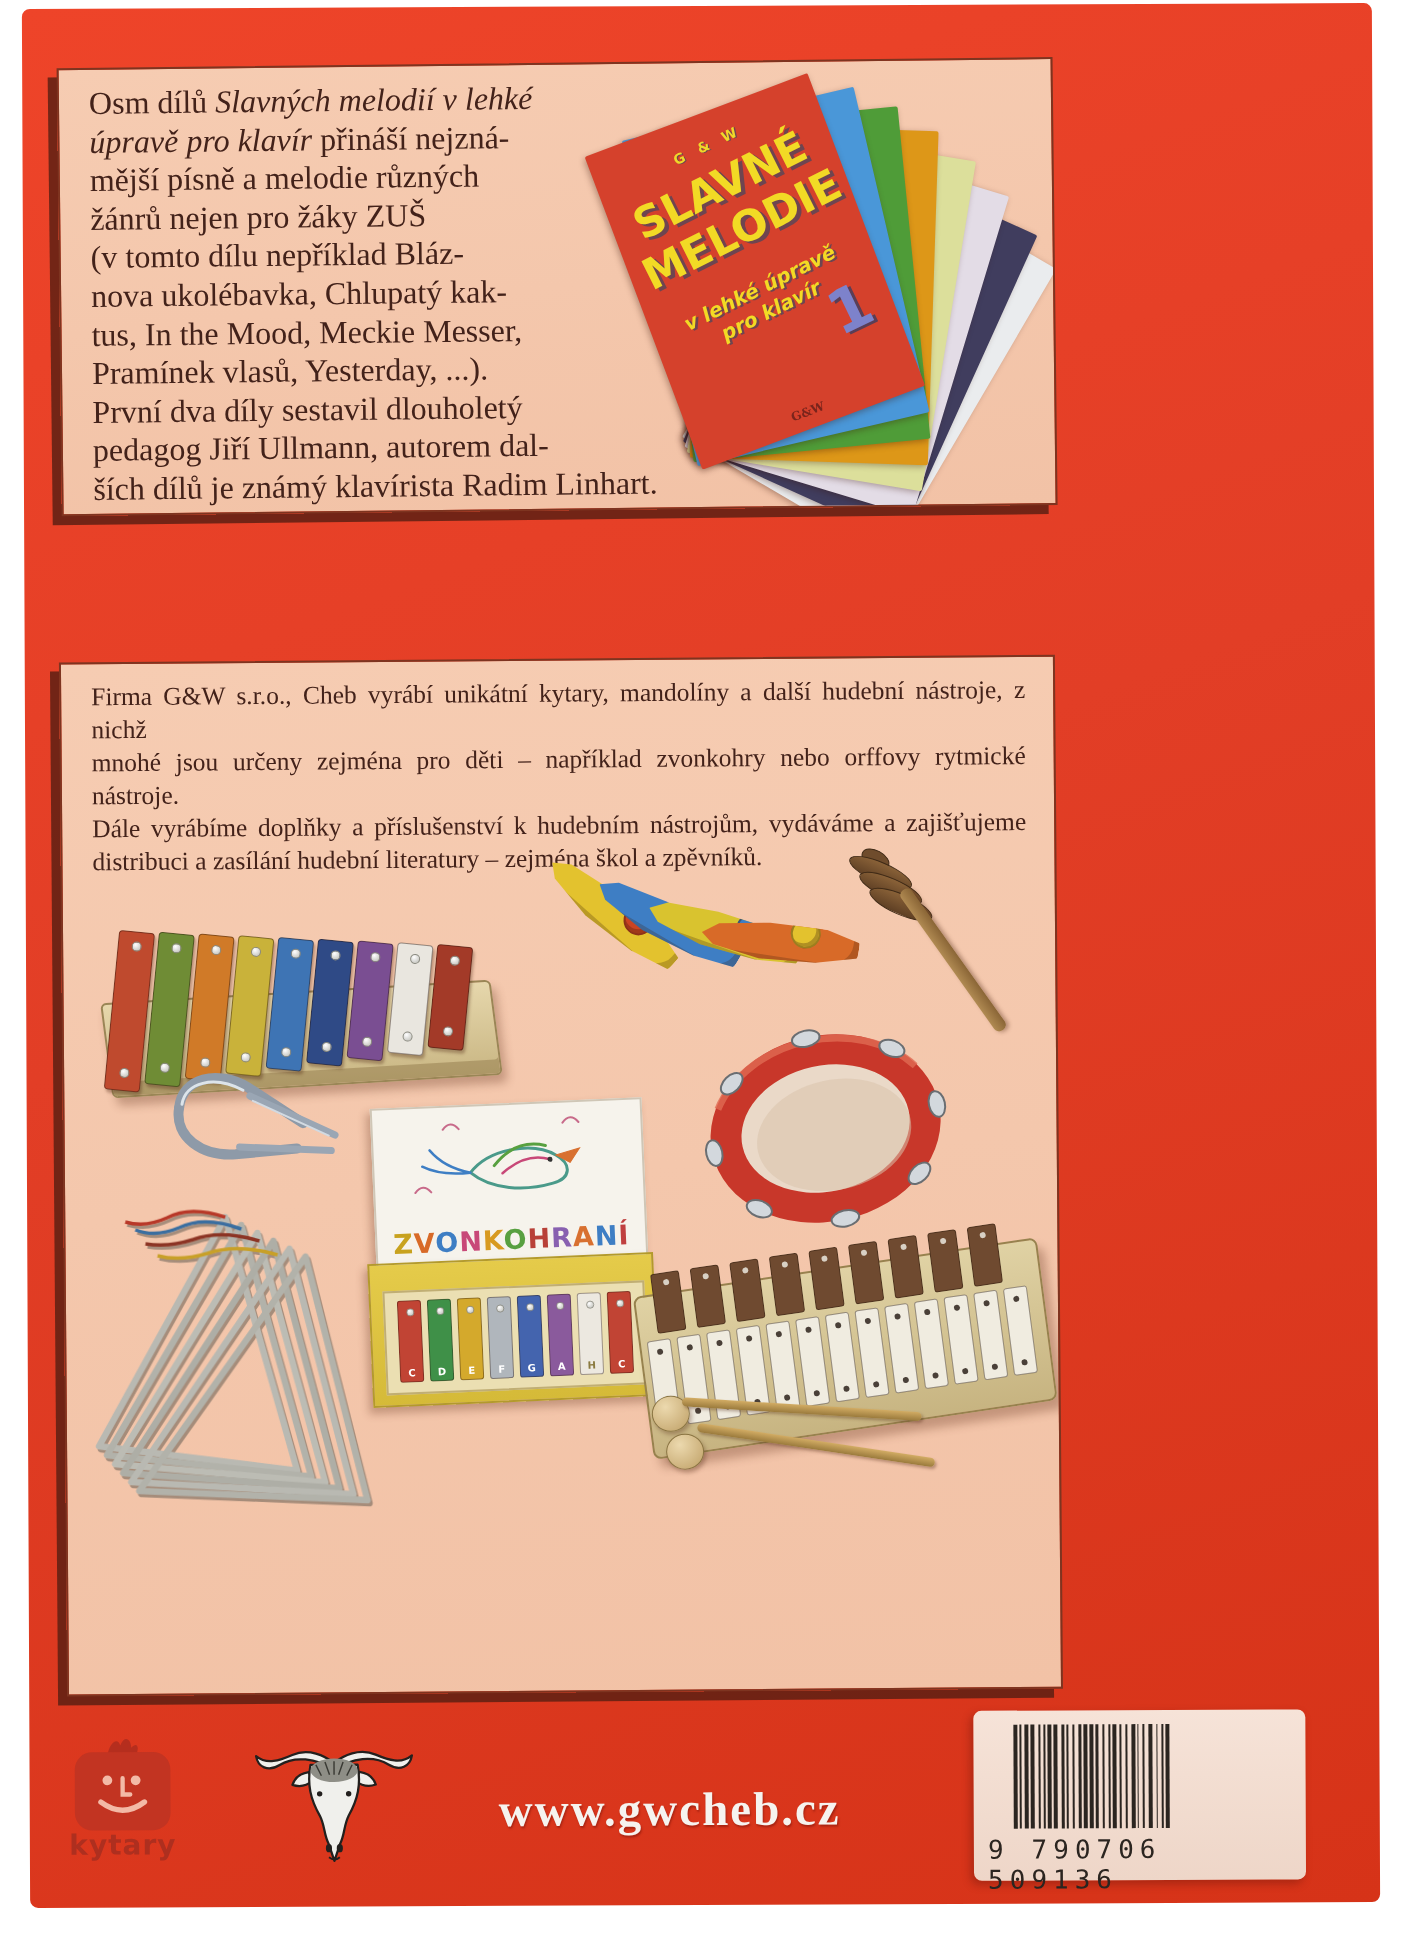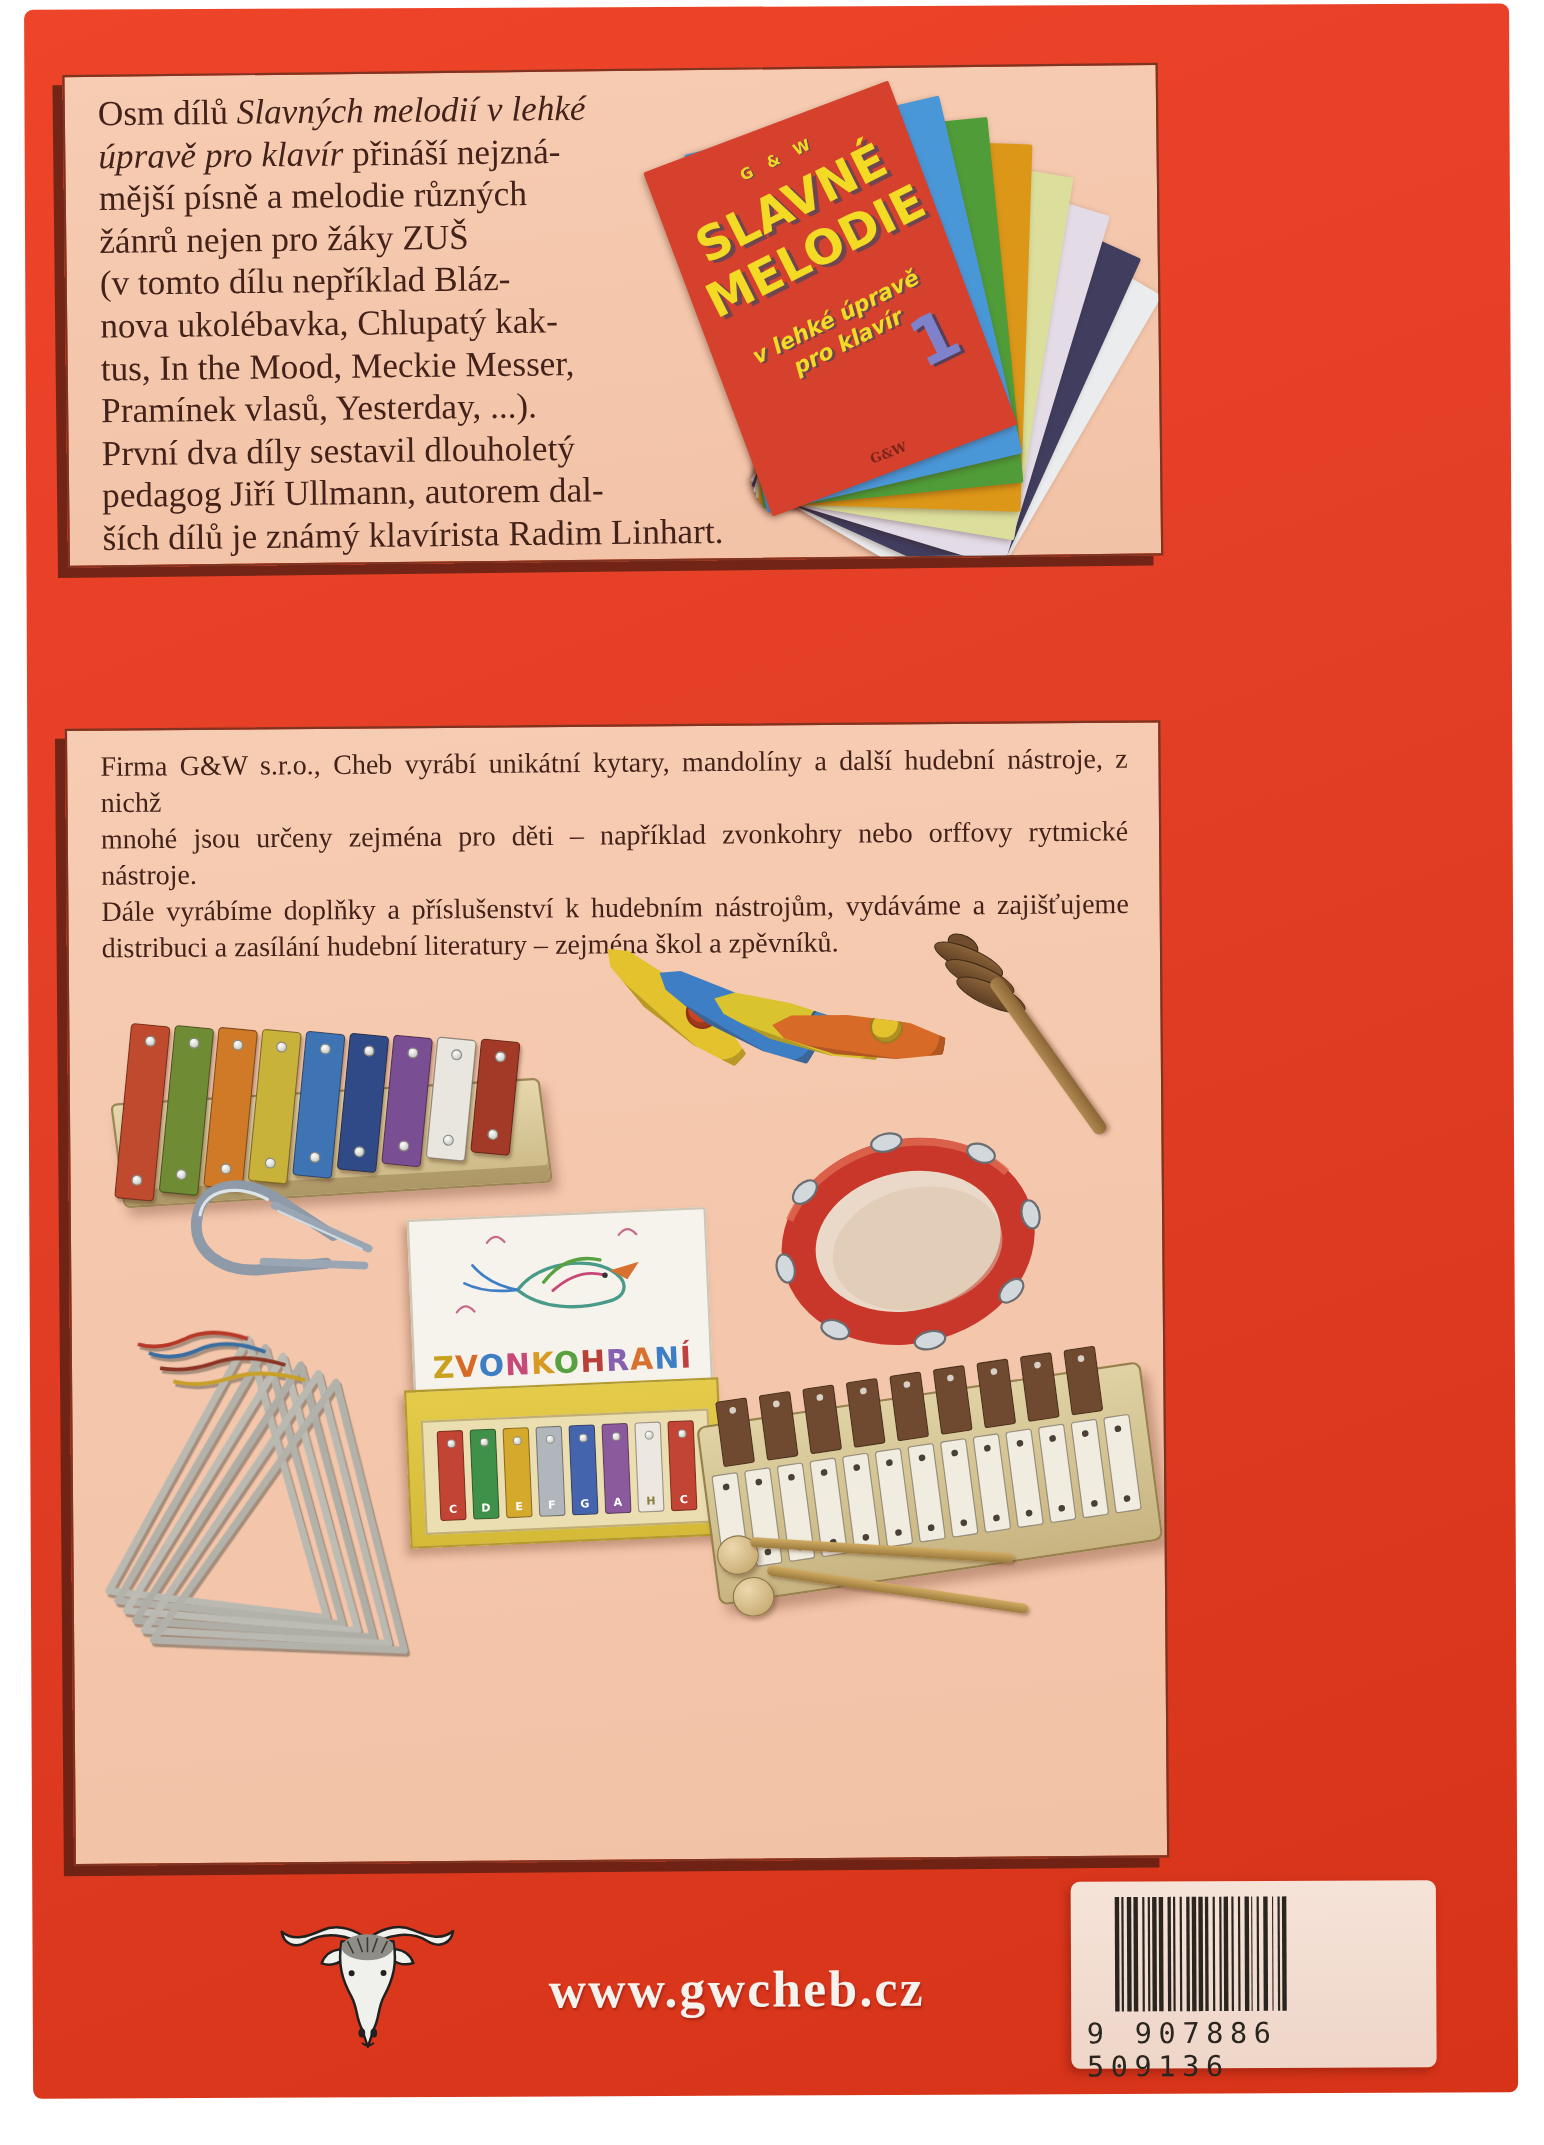--- a/index.html
+++ b/index.html
@@ -444,20 +444,31 @@
       <div class="photo mallets">
         <div class="m-ball" style="left:0;top:18px"></div>
         <div class="m-stick" style="left:30px;top:28px;transform:rotate(4deg)"></div>
         <div class="m-ball" style="left:14px;top:56px"></div>
         <div class="m-stick" style="left:44px;top:64px;transform:rotate(9deg)"></div>
       </div>
 
     </div>
   </div>
 
+  <div class="kytary">
+    <svg width="110" height="100" viewBox="0 0 100 92">
+      <path d="M36 22 C38 8 46 4 48 12 C52 2 58 6 58 14 C64 8 66 14 62 22 Z" fill="#b52e1e"></path>
+      <rect x="6" y="18" width="88" height="72" rx="16" fill="#c23422"></rect>
+      <circle cx="36" cy="44" r="4.5" fill="#f3b9a6"></circle>
+      <circle cx="62" cy="44" r="4.5" fill="#f3b9a6"></circle>
+      <path d="M50 42 L50 57 L57 57" fill="none" stroke="#f3b9a6" stroke-width="4" stroke-linecap="round"></path>
+      <path d="M30 64 Q50 79 70 64" fill="none" stroke="#f3b9a6" stroke-width="5" stroke-linecap="round"></path>
+    </svg>
+    <div class="klabel">kytary</div>
+  </div>
 
   <svg class="bull" width="165" height="145" viewBox="0 0 180 160">
     <g stroke="#23201e" stroke-width="2.5" fill="#f0f0ec" stroke-linejoin="round">
       <path d="M90 36 C70 22 46 20 30 30 C17 38 6 32 4 20 C16 30 30 25 44 19 C62 11 80 20 90 28 Z"></path>
       <path d="M90 36 C110 22 134 20 150 30 C163 38 174 32 176 20 C164 30 150 25 136 19 C118 11 100 20 90 28 Z"></path>
       <path d="M62 38 q-14 2 -18 14 q12 4 22 -4 Z"></path>
       <path d="M118 38 q14 2 18 14 q-12 4 -22 -4 Z"></path>
       <path d="M64 30 C60 52 64 68 74 86 C80 98 78 106 84 118 C86 124 88 130 90 136 C92 130 94 124 96 118 C102 106 100 98 106 86 C116 68 120 52 116 30 Z"></path>
     </g>
     <ellipse cx="90" cy="36" rx="26" ry="13" fill="#8e8e86"></ellipse>
@@ -494,16 +505,16 @@
         <i style="left: 106.4px; width: 1.9px; height: 104px;"></i>
         <i style="left: 112.1px; width: 1.9px; height: 104px;"></i>
         <i style="left: 117.8px; width: 3.8px; height: 104px;"></i>
         <i style="left: 123.5px; width: 1.9px; height: 104px;"></i>
         <i style="left: 129.2px; width: 1.9px; height: 104px;"></i>
         <i style="left: 134.9px; width: 3.8px; height: 104px;"></i>
         <i style="left: 142.5px; width: 1.9px; height: 104px;"></i>
         <i style="left: 148.2px; width: 1.9px; height: 104px;"></i>
         <i style="left: 152px; width: 3.8px; height: 104px;"></i>
       </div>
-    <div id="bdigits" class="bdigits"><span style="margin-right: 22px; letter-spacing: 6px;">9</span><span style="margin-right: 22px; letter-spacing: 6px;">907886</span><span style="margin-right: 12px; letter-spacing: 6px;">509136</span></div>
+    <div id="bdigits" class="bdigits"><span style="margin-right: 22px; letter-spacing: 6px;">9</span><span style="margin-right: 22px; letter-spacing: 6px;">790706</span><span style="margin-right: 12px; letter-spacing: 6px;">509136</span></div>
   </div>
 
 </div>
 
 </body></html>

